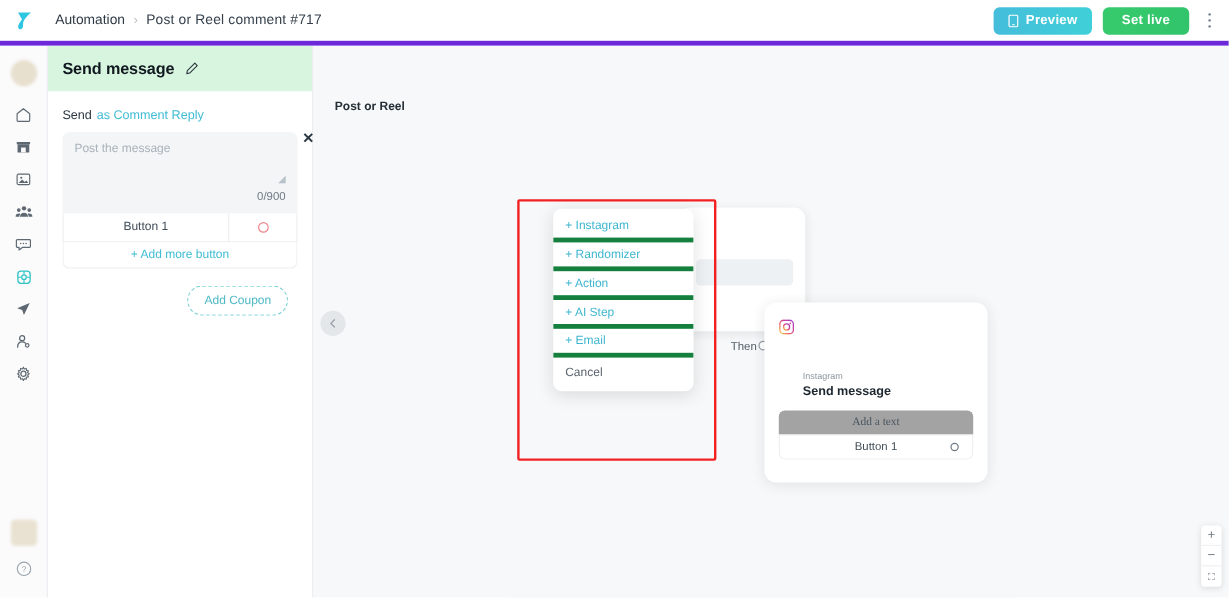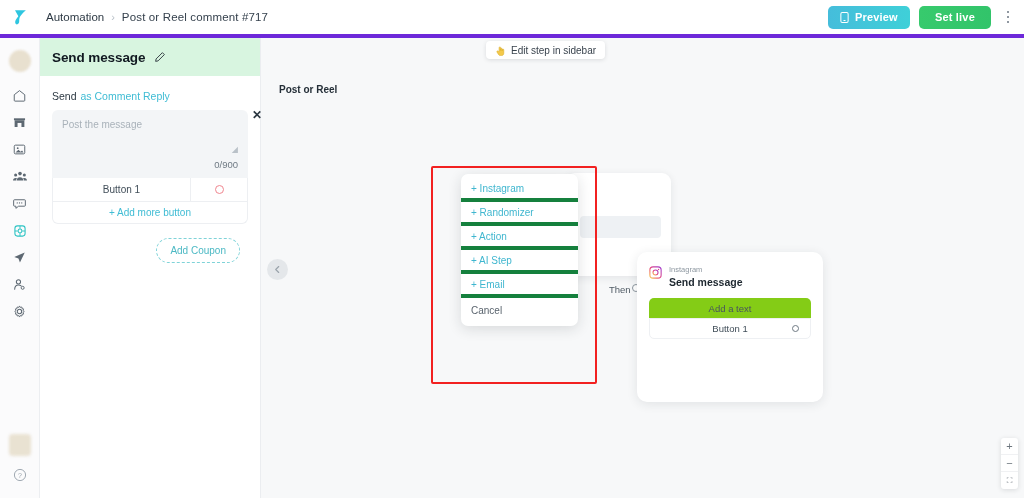--- a/index.html
+++ b/index.html
@@ -170,27 +170,27 @@
     position: absolute; left: 371px; top: 246px; width: 8px; height: 8px;
     border-radius: 50%; border: 1.3px solid #8d969e; background: #fff;
   }
 
   
   .node-send {
     position: absolute; left: 376px; top: 214px; width: 186px; height: 150px;
     background: #fff; border-radius: 10px; box-shadow: 0 2px 11px rgba(25,35,45,.10);
   }
   .ns-head { display: flex; align-items: flex-start; gap: 7px; padding: 14px 0 0 12px; }
-  .ns-meta-ig { font-size: 7.5px; color: #8e98a1; line-height: 1.1; }
+  .ns-meta-ig { font-size: 7.5px; color: #8e98a1; line-height: 1.1; margin-top: 44px; }
   .ns-meta-title { font-size: 10.5px; font-weight: bold; color: #1d272f; margin-top: 2px; }
   .ns-body { margin: 10px 12px 0 12px; }
   .ns-text {
-    background: #84cc16; border-radius: 5px 5px 0 0; height: 20px;
+    background: #a3a3a3; border-radius: 5px 5px 0 0; height: 20px;
     display: flex; align-items: center; justify-content: center;
-    font-size: 9.5px; color: #49545e;
+    font-size: 9.5px; color: #49545e; font-family: Liberation Serif, serif;
   }
   .ns-btn {
     background: #fff; border: 1px solid #eef0f3; height: 21px;
     border-radius: 0 0 5px 5px; display: flex; align-items: center;
     position: relative;
   }
   .ns-btn-label { flex: 1; text-align: center; font-size: 9.5px; color: #414e59; }
   .ns-btn-port {
     position: absolute; right: 11px; width: 7px; height: 7px;
     border-radius: 50%; border: 1.2px solid #6f7a84; background: #fff;
@@ -375,26 +375,20 @@
       <div class="addmore">+ Add more button</div>
     </div>
 
     <div class="coupon-wrap">
       <button class="btn-coupon">Add Coupon</button>
     </div>
   </div>
 
   <div class="canvas">
 
-    <div class="edit-pill">
-      <svg width="11" height="11" viewBox="0 0 14 14">
-        <path d="M5.2 8.2 V3.4 a1 1 0 0 1 2 0 V7 V5.2 a1 1 0 0 1 2 0 V7.4 V6.2 a1 1 0 0 1 2 0 V10.4 c0 1.8 -1.2 3 -3 3 H7 c-1.6 0 -2.4 -0.9 -3.2 -2.3 L2.6 9.1 a1 1 0 0 1 1.6 -1.2 Z" fill="#f4c94a" stroke="#d8ac2c" stroke-width="0.7" stroke-linejoin="round"></path>
-      </svg>
-      <span>Edit step in sidebar</span>
-    </div>
 
     <div class="collapse-btn">
       <svg width="9" height="9" viewBox="0 0 12 12">
         <path d="M7.6 2 L3.6 6 L7.6 10" fill="none" stroke="currentColor" stroke-width="1.5" stroke-linecap="round" stroke-linejoin="round"></path>
       </svg>
     </div>
 
     <div class="node-trigger">
       <div class="tg-chip"></div>
     </div>

